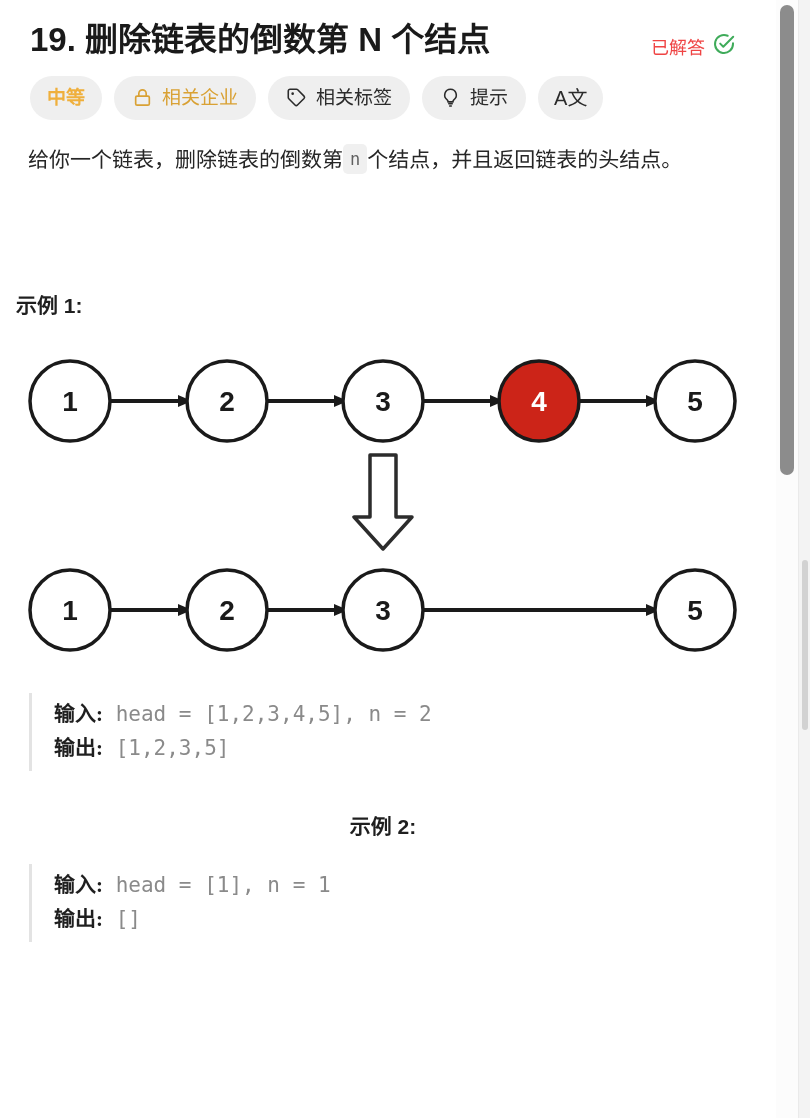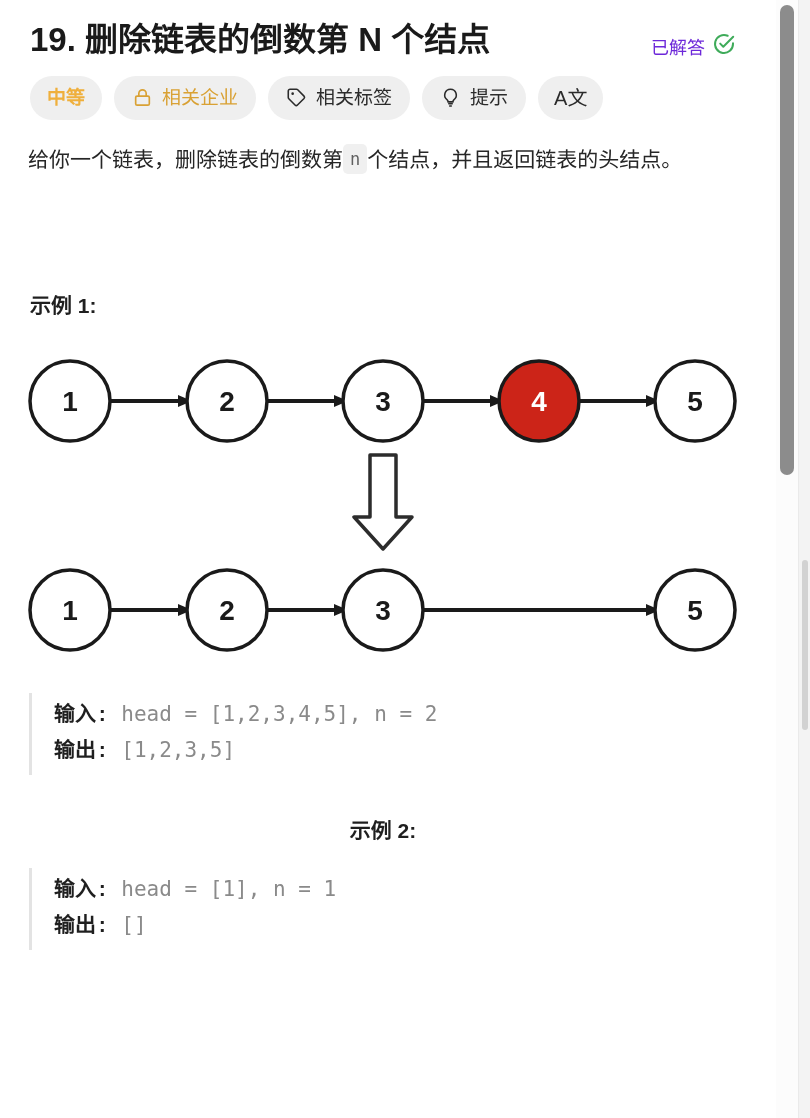--- a/index.html
+++ b/index.html
@@ -74,21 +74,21 @@
   }
   .solved-wrap {
     display: flex;
     align-items: center;
     gap: 7px;
     margin-top: 14px;
     white-space: nowrap;
   }
   .solved-text {
     font-size: 18px;
-    color: #6d28d9;
+    color: #ef4444;
   }
   .check-icon { display: block; }
 
   
   .badges {
     display: flex;
     align-items: center;
     gap: 12px;
     padding: 14px 30px 0 30px;
     flex-wrap: nowrap;
@@ -124,21 +124,21 @@
     border-radius: 5px;
     padding: 1px 7px;
     font-family: "DejaVu Sans Mono", "Liberation Mono", monospace;
     font-size: 17px;
     color: #5f5f5f;
     vertical-align: 2px;
   }
 
   
   .example-heading {
-    padding: 0 30px;
+    padding: 0 16px;
     font-size: 21px;
     font-weight: bold;
     color: #1f1f1f;
   }
   #example1-heading { margin-top: 112px; }
   #example2-heading { margin-top: 39px; text-align: center; }
 
   
   .diagram {
     margin-top: 18px;
@@ -151,21 +151,21 @@
     border-left: 3px solid #e3e3e3;
     padding: 4px 0 6px 22px;
     font-family: "DejaVu Sans Mono", "Liberation Mono", monospace;
     font-size: 21px;
     line-height: 1.62;
     color: #8a8a8a;
     white-space: pre;
   }
   #example2-code { margin-top: 24px; }
   .code-label {
-    font-family: Liberation Mono, monospace;
+    font-family: Liberation Serif, serif;
     font-weight: bold;
     color: #1f1f1f;
   }
 </style>
 </head>
 <body>
 
 <div id="content">
 
   <div class="header-row">

